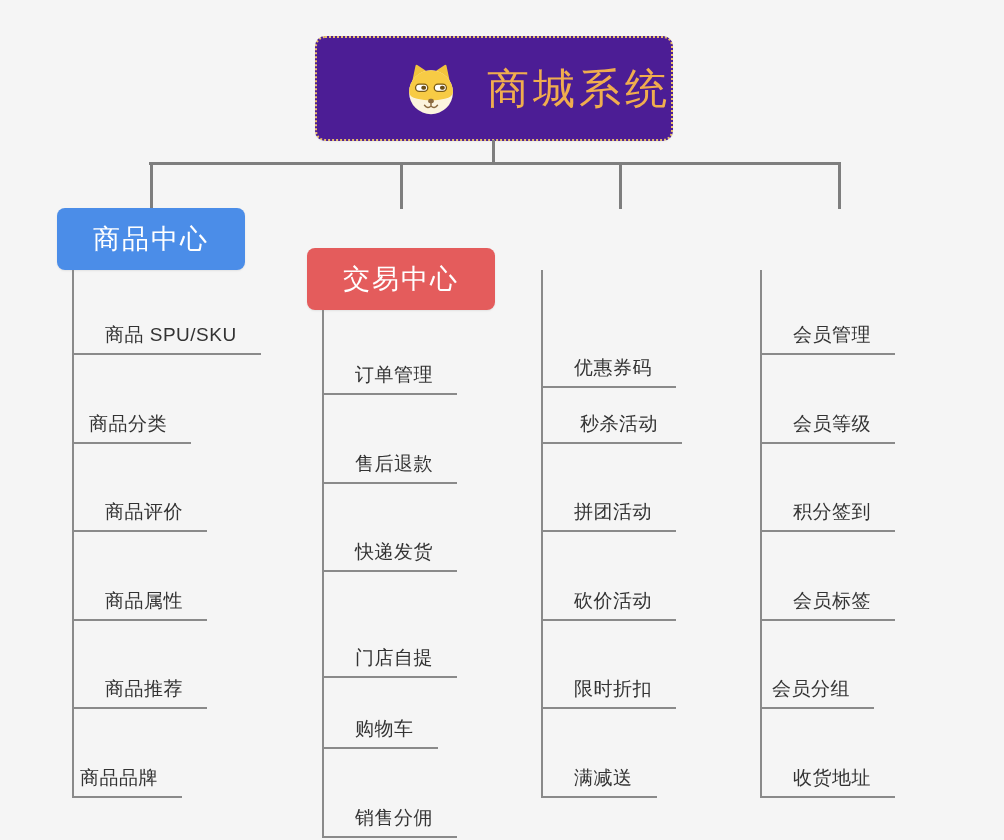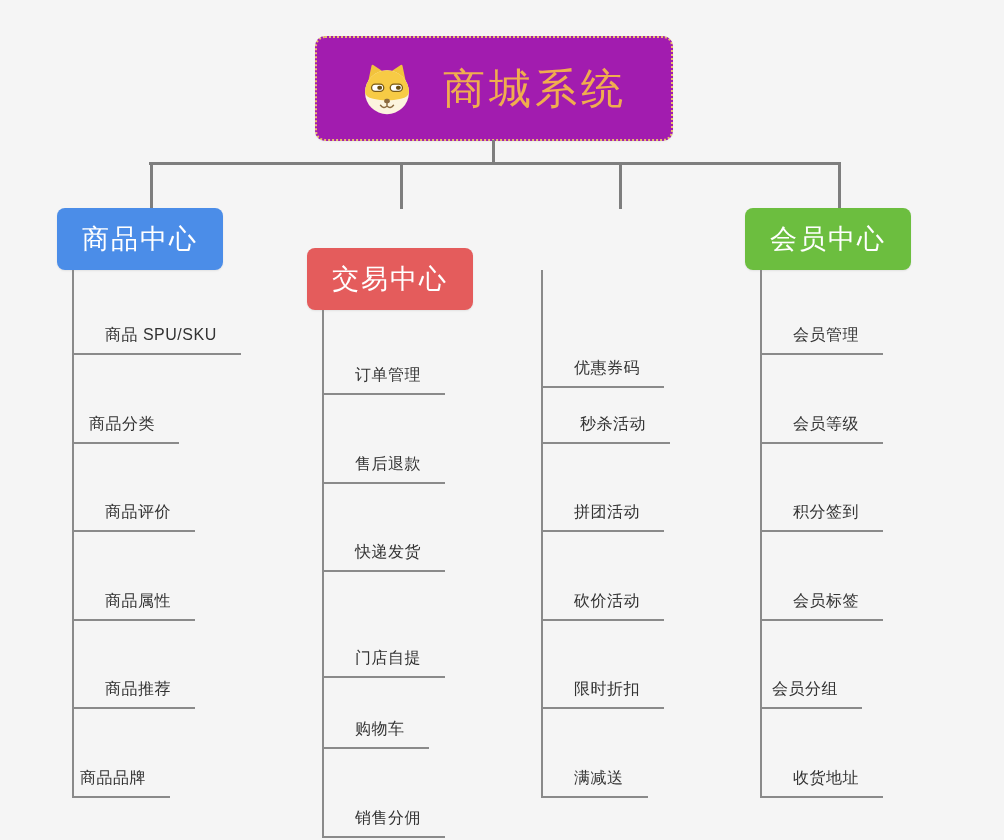--- a/index.html
+++ b/index.html
@@ -20,26 +20,26 @@
     height:840px;
     background:var(--bg);
     overflow:hidden;
   }
   
   .root-node{
     position:absolute;
     left:315px; top:36px;
     width:358px; height:105px;
     box-sizing:border-box;
-    background:#a21caf;
+    background:#4c1d95;
     border:2px dotted var(--root-border);
     border-radius:10px;
     display:flex;
     align-items:center;
-    justify-content:center;
+    justify-content:flex-end;
     gap:30px;
     box-shadow:0 1px 2px rgba(0,0,0,0.04);
   }
   .root-title{
     font-size:42px;
     letter-spacing:4px;
     font-weight:500;
     color:var(--root-title);
     white-space:nowrap;
   }
@@ -51,21 +51,21 @@
   
   .branch{
     position:absolute;
     top:208px;
     width:188px;
     height:600px;
   }
   .branch-header{
     position:absolute;
     left:0; top:0;
-    width:166px; height:62px;
+    width:188px; height:62px;
     border-radius:8px;
     display:flex;
     align-items:center;
     justify-content:center;
     box-shadow:0 1px 2px rgba(0,0,0,0.08);
   }
   .branch-label{
     color:#ffffff;
     font-size:27px;
     letter-spacing:2px;
@@ -77,21 +77,21 @@
     width:2px; height:528px;
     background:var(--item-line);
   }
   .item{
     position:absolute;
     left:15px;
     width:max-content;
     line-height:36px;
     padding:0 24px 0 33px;
     border-bottom:2px solid var(--item-line);
-    font-size:16px;
+    font-size:19px;
     color:#333333;
     letter-spacing:0.5px;
     white-space:nowrap;
   }
 </style>
 </head>
 <body>
 
 <div id="canvas">
 
@@ -196,23 +196,20 @@
   </div>
           <div class="item" style="top: 463px;">
     <span class="item-label">限时折扣</span>
   </div>
           <div class="item" style="top: 552px;">
     <span class="item-label">满减送</span>
   </div>
         </div>
   </div>
       <div class="branch" style="left: 745px;">
-    <div class="branch-header" style="background: rgb(108, 190, 63);">
-      <span class="branch-label">会员中心</span>
-    </div>
     <div class="v-line"></div>
     <div class="items">
           <div class="item" style="top: 109px;">
     <span class="item-label">会员管理</span>
   </div>
           <div class="item" style="top: 198px;">
     <span class="item-label">会员等级</span>
   </div>
           <div class="item" style="top: 286px;">
     <span class="item-label">积分签到</span>

